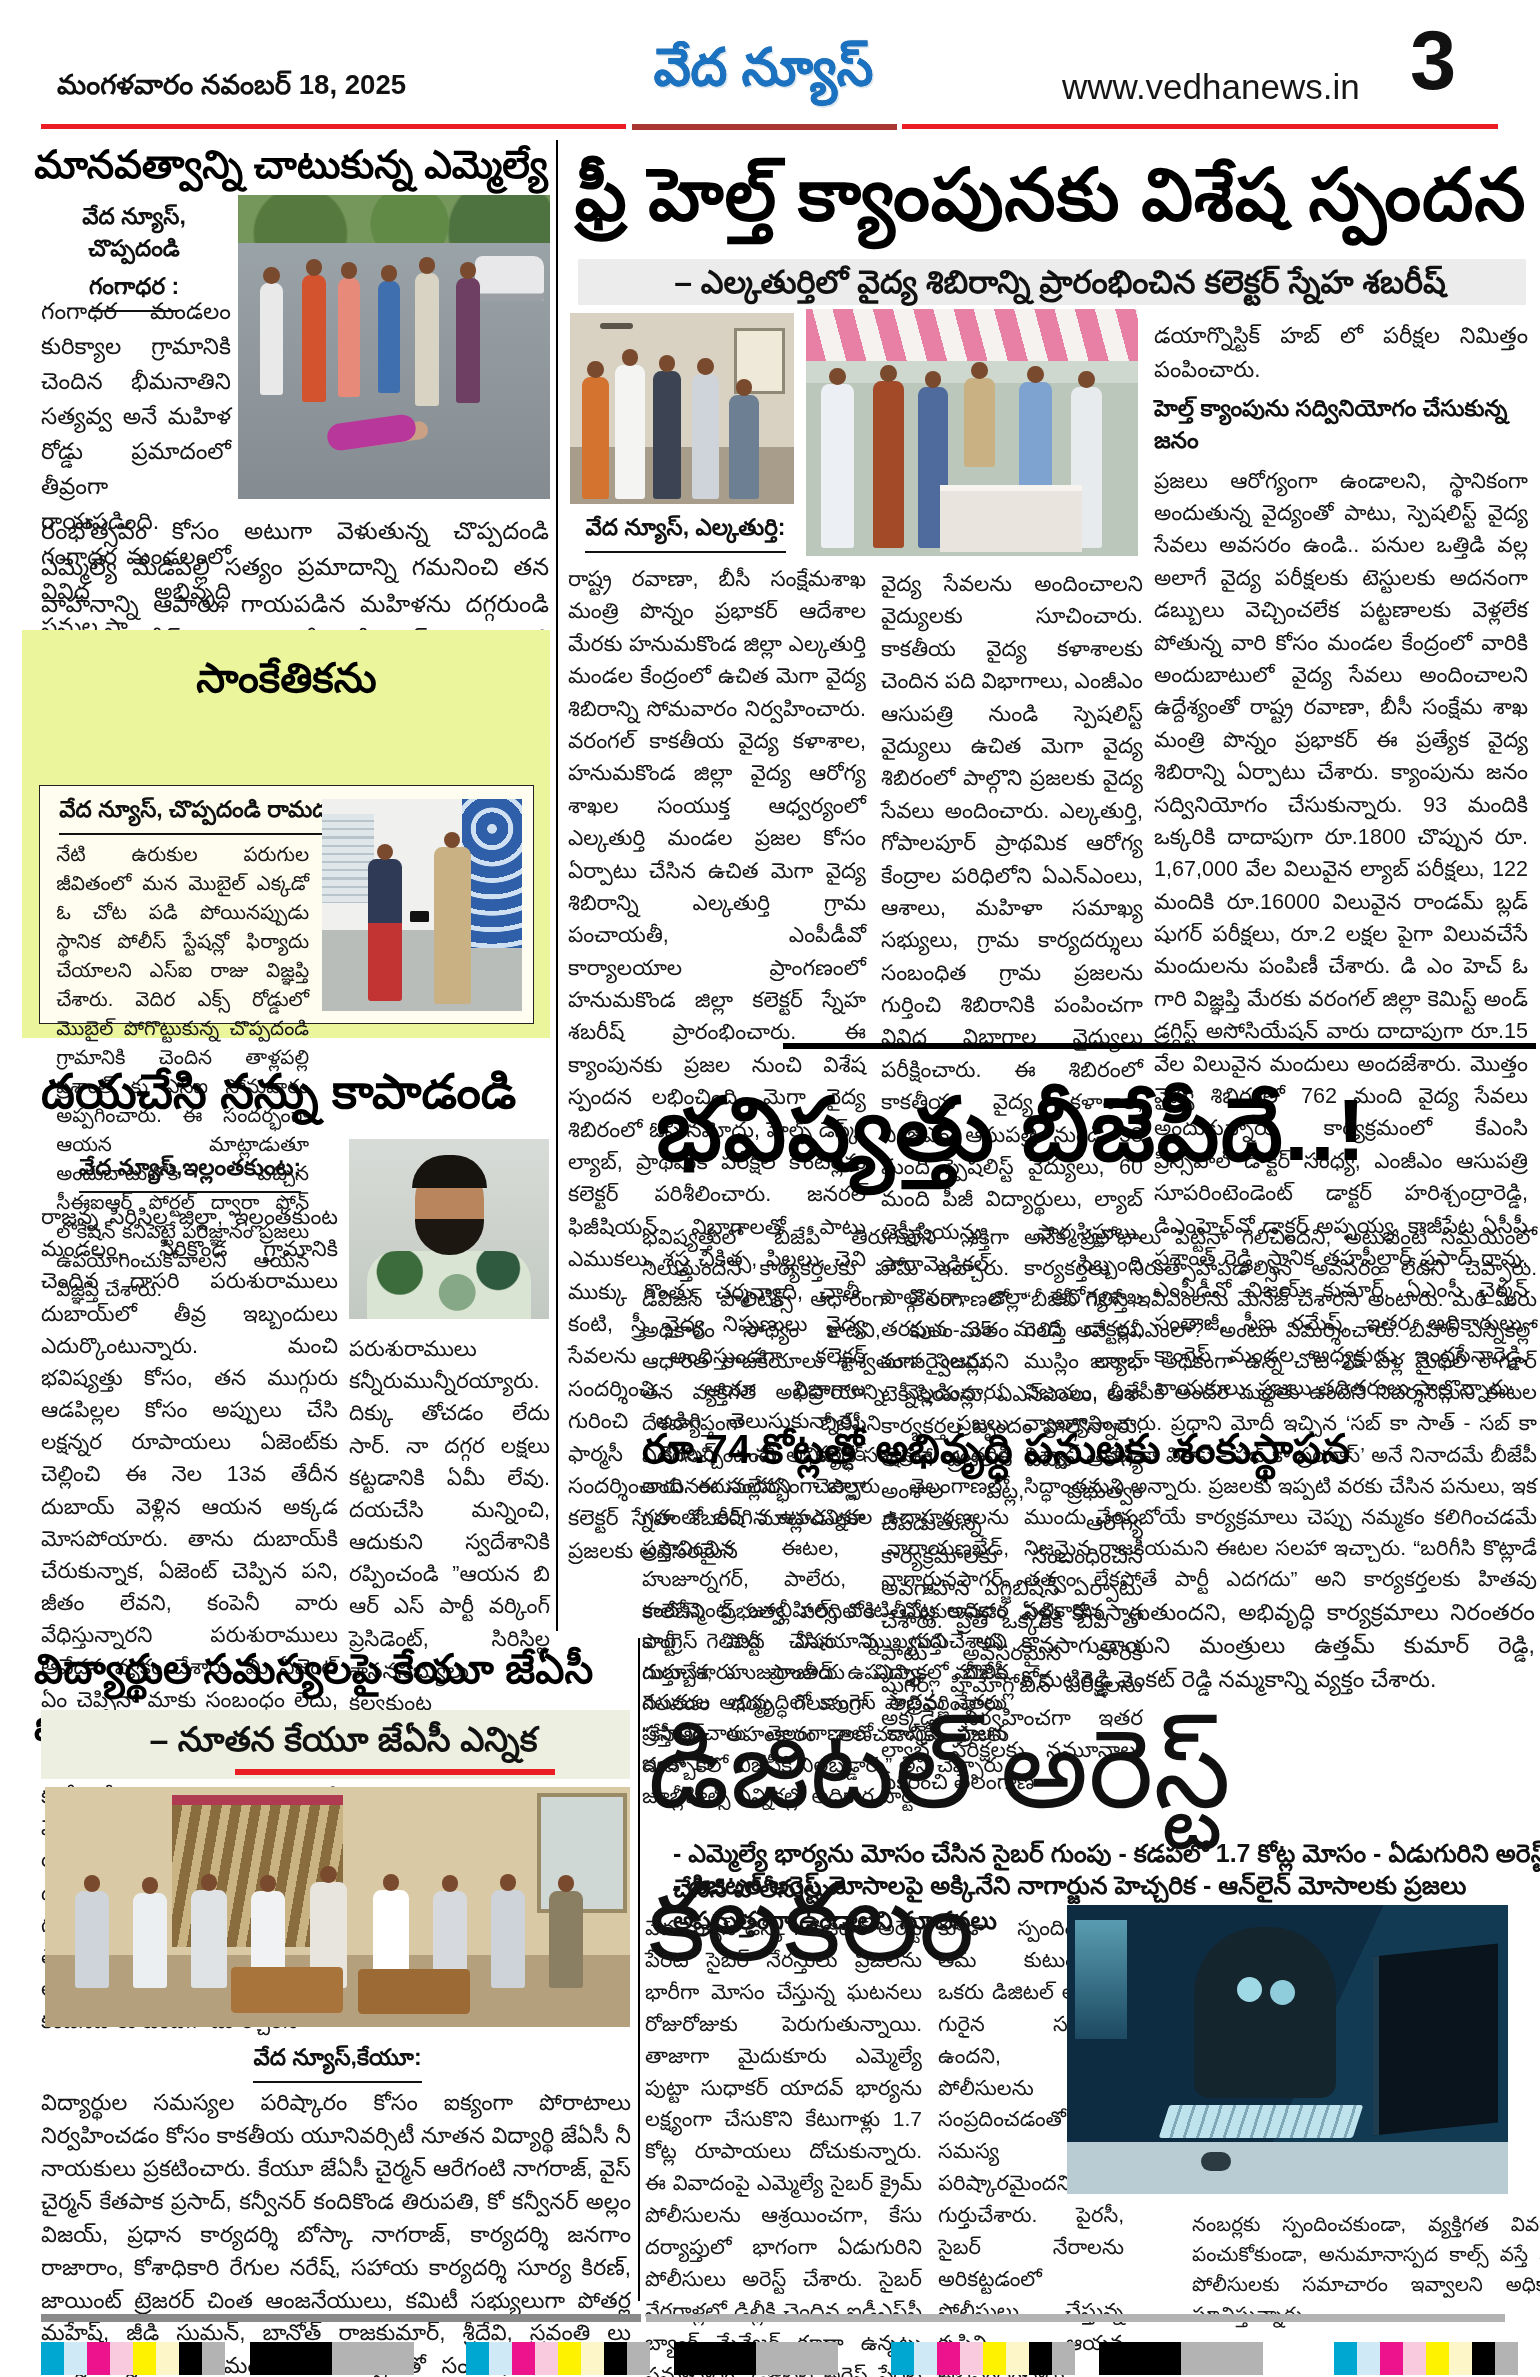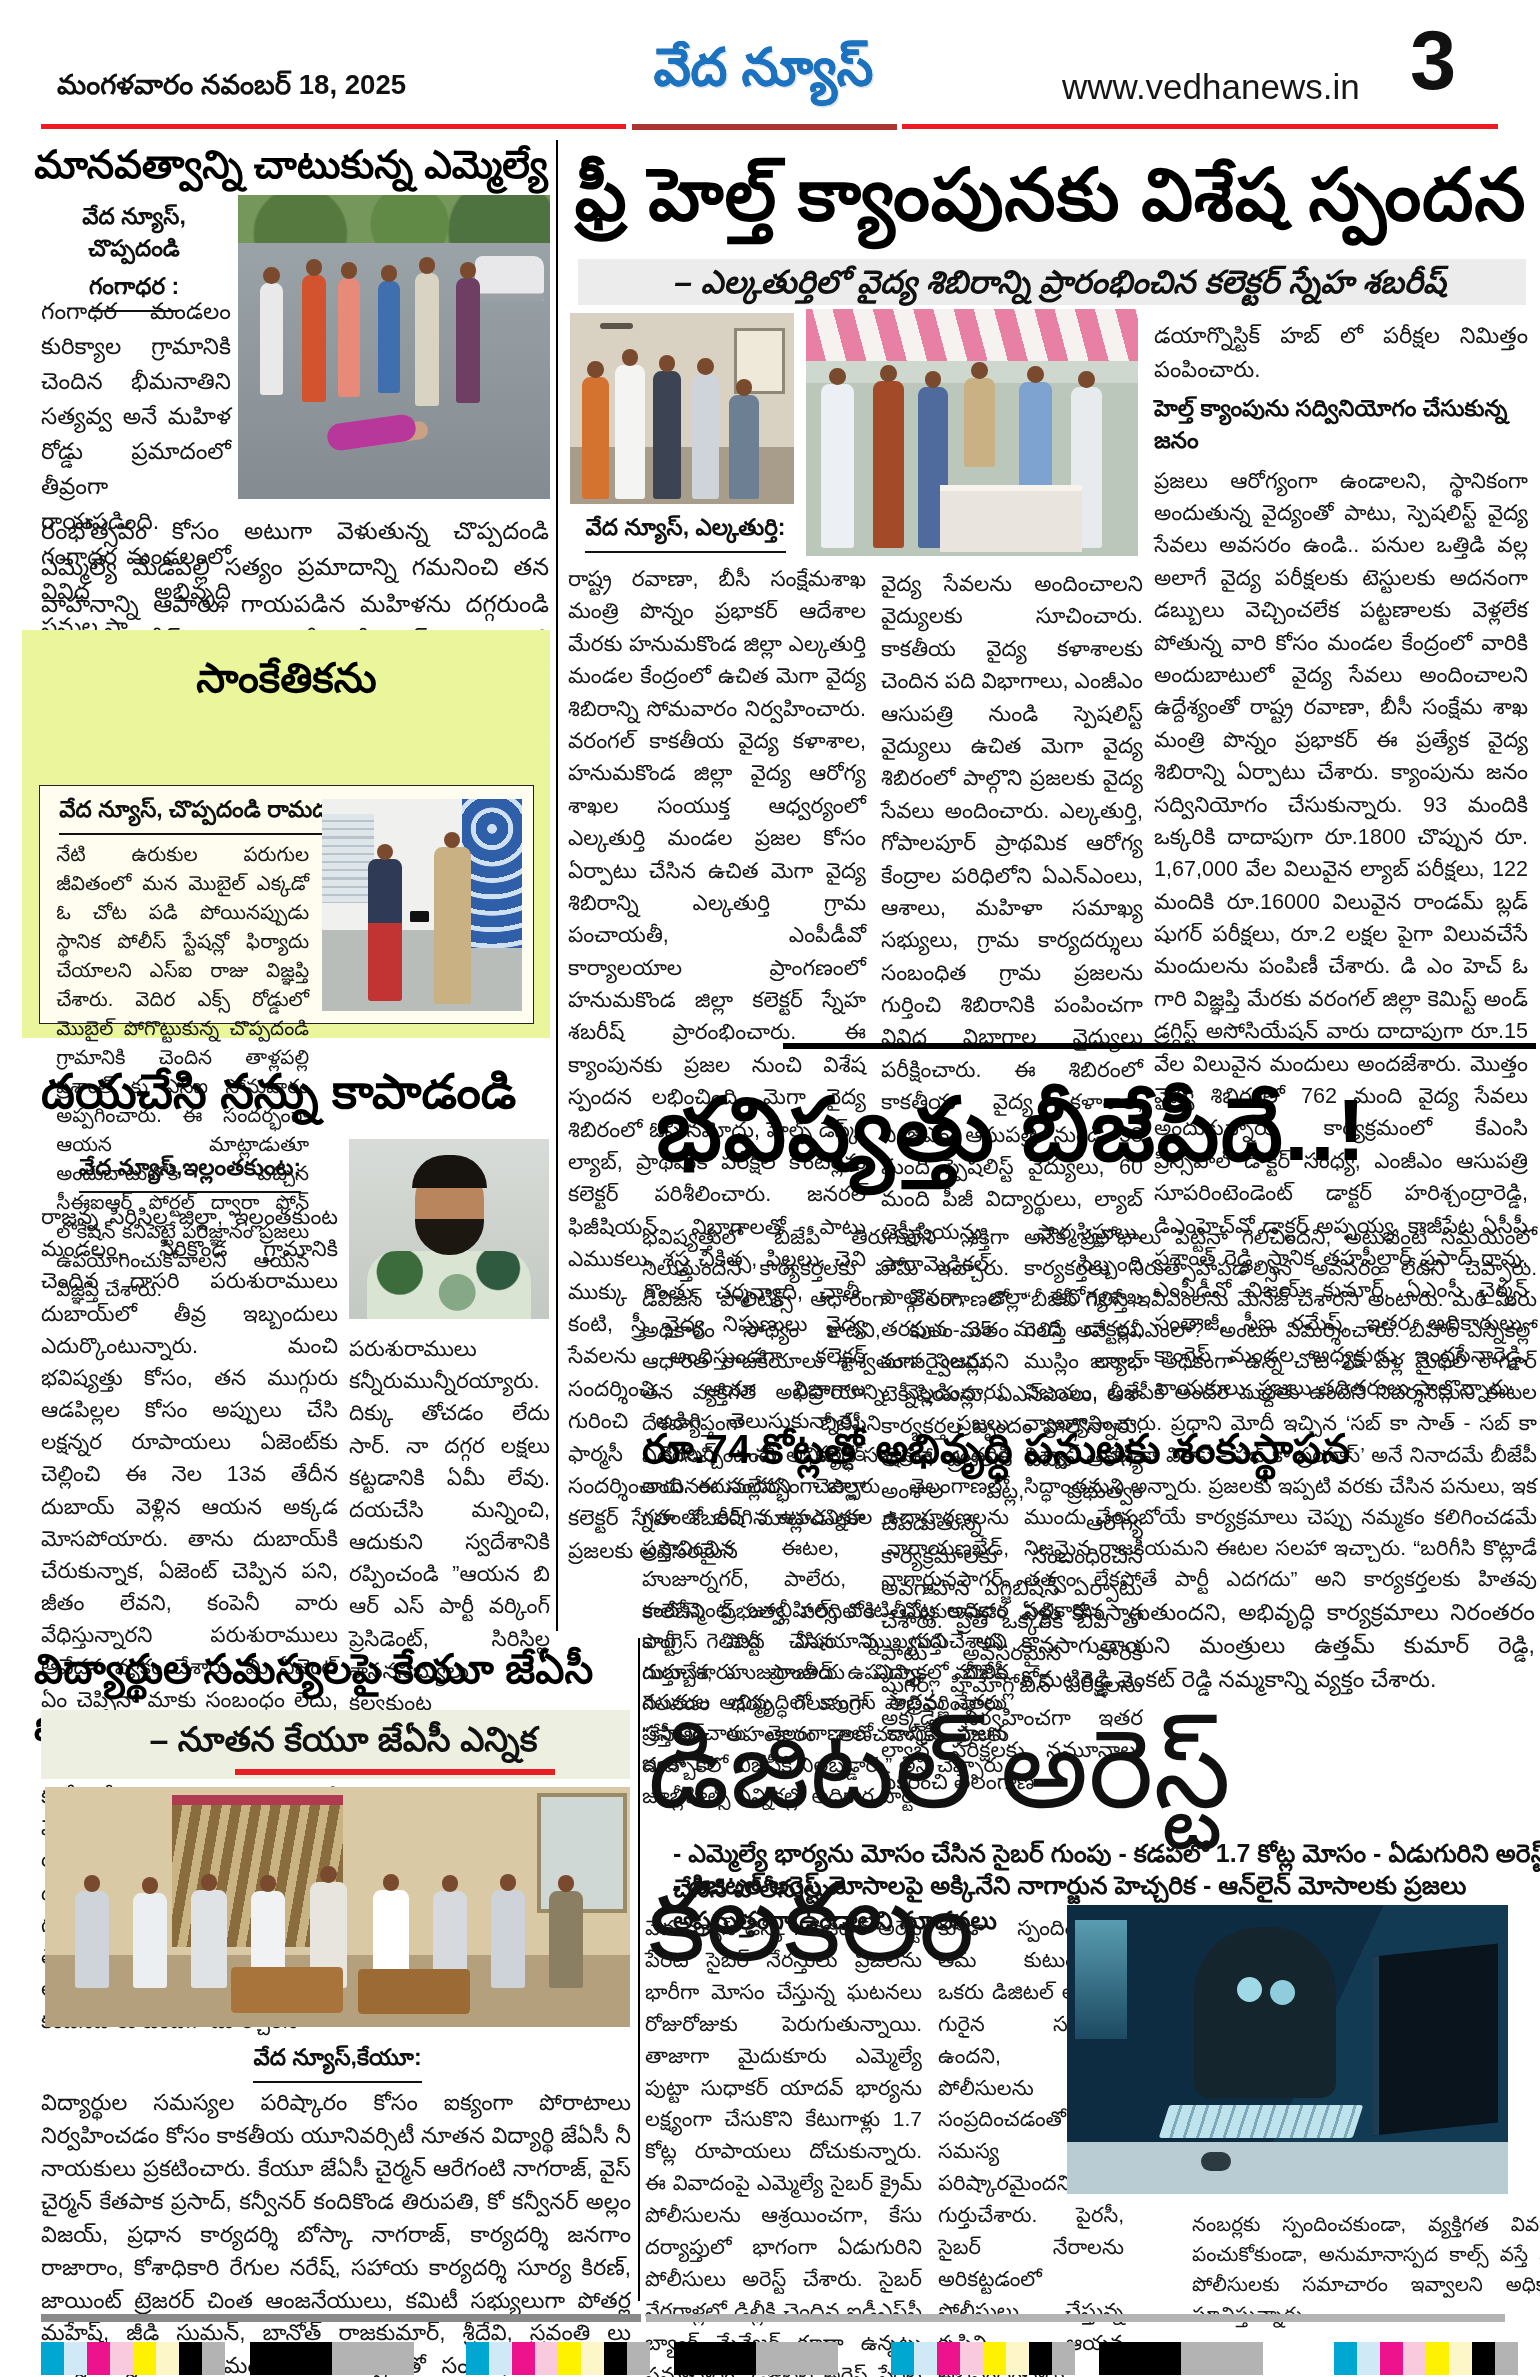--- a/index.html
+++ b/index.html
@@ -121,21 +121,21 @@
     <i class="person" style="left:504px;top:104px;width:34px;height:97px;background:#8a7f63;"></i>
     <div class="pr" style="left:186px;top:180px;width:112px;height:46px;background:#a9743b;border-radius:4.5px;"></div>
     <div class="pr" style="left:313px;top:182px;width:112px;height:45px;background:#9c6a34;border-radius:4.5px;"></div>
   </div>
   <div class="abs center byline" style="left:45px;top:2044px;width:585px;"><span>వేద న్యూస్,కేయూ:</span></div>
   <div class="abs jt" style="left:41px;top:2087px;width:590px;font-size:22.4px;line-height:1.47;">విద్యార్థుల సమస్యల పరిష్కారం కోసం ఐక్యంగా పోరాటాలు నిర్వహించడం కోసం కాకతీయ యూనివర్సిటీ నూతన విద్యార్థి జేఏసీ నీ నాయకులు ప్రకటించారు. కేయూ జేఏసీ చైర్మన్ ఆరేగంటి నాగరాజ్, వైస్ చైర్మన్ కేతపాక ప్రసాద్, కన్వీనర్ కందికొండ తిరుపతి, కో కన్వీనర్ అల్లం విజయ్, ప్రధాన కార్యదర్శి బోస్కా నాగరాజ్, కార్యదర్శి జనగాం రాజారాం, కోశాధికారి రేగుల నరేష్, సహాయ కార్యదర్శి సూర్య కిరణ్, జాయింట్ ట్రెజరర్ చింత ఆంజనేయులు, కమిటీ సభ్యులుగా పోతర్ల మహేష్, జీడి సుమన్, బానోత్ రాజకుమార్, శ్రీదేవి, స్రవంతి లు ఎన్నుకున్నారు. కొంతమంది యూనివర్సిటీతో సంబంధం లేని వారు యూనివర్సిటీ ప్రతిష్టను దిగజార్చే విధంగా ప్రైవేటు, విద్యాసంస్థలు హాస్పటల్ దగ్గర యూనివర్సిటీ జేఏసీ, విద్యార్థి సంఘాల నాయకులమని చెప్పుకుంటూ, దందాలు చేస్తూ చందాలు వసూలు చేస్తున్నారని, అలాంటి వారిని ఎవరు నమ్మకూడదని, అలాంటి వారిపై చట్టరీత్యా చర్యలు తీసుకోవాలని జేఏసీ నాయకులు తెలిపారు.</div>
 </div>
 
 <div>
   <div class="abs center headline" style="left:566px;top:153px;width:969px;font-size:73px;letter-spacing:0.7px;">ఫ్రీ హెల్త్ క్యాంపునకు విశేష స్పందన</div>
-  <div class="abs subhead-box" style="left:578px;top:259px;width:948px;height:46px;font-style:italic;">
+  <div class="abs subhead-box" style="left:578px;top:259px;width:948px;height:46px;">
     <div class="center bold" style="font-size:32px;line-height:46px;">– ఎల్కతుర్తిలో వైద్య శిబిరాన్ని ప్రారంభించిన కలెక్టర్ స్నేహ శబరీష్</div>
   </div>
 
   <div class="ph" style="left:570px;top:313px;width:224px;height:191px;background:linear-gradient(#d9d2c2 0 70%,#a79d8a 70% 100%);">
     <div class="pr" style="left:30px;top:10.4px;width:33px;height:6px;background:#5a544a;border-radius:3px;"></div>
     <div class="pr" style="left:164px;top:15px;width:45px;height:60px;background:#efe9da;border:3px solid #8f8877;"></div>
     <i class="person" style="left:45px;top:52px;width:30px;height:134px;background:#f4f4f2;"></i>
     <i class="person" style="left:12px;top:64px;width:27px;height:122px;background:#d4732f;"></i>
     <i class="person" style="left:83px;top:58px;width:28px;height:128px;background:#3c4454;"></i>
     <i class="person" style="left:122px;top:61px;width:27px;height:125px;background:#cfd4da;"></i>

